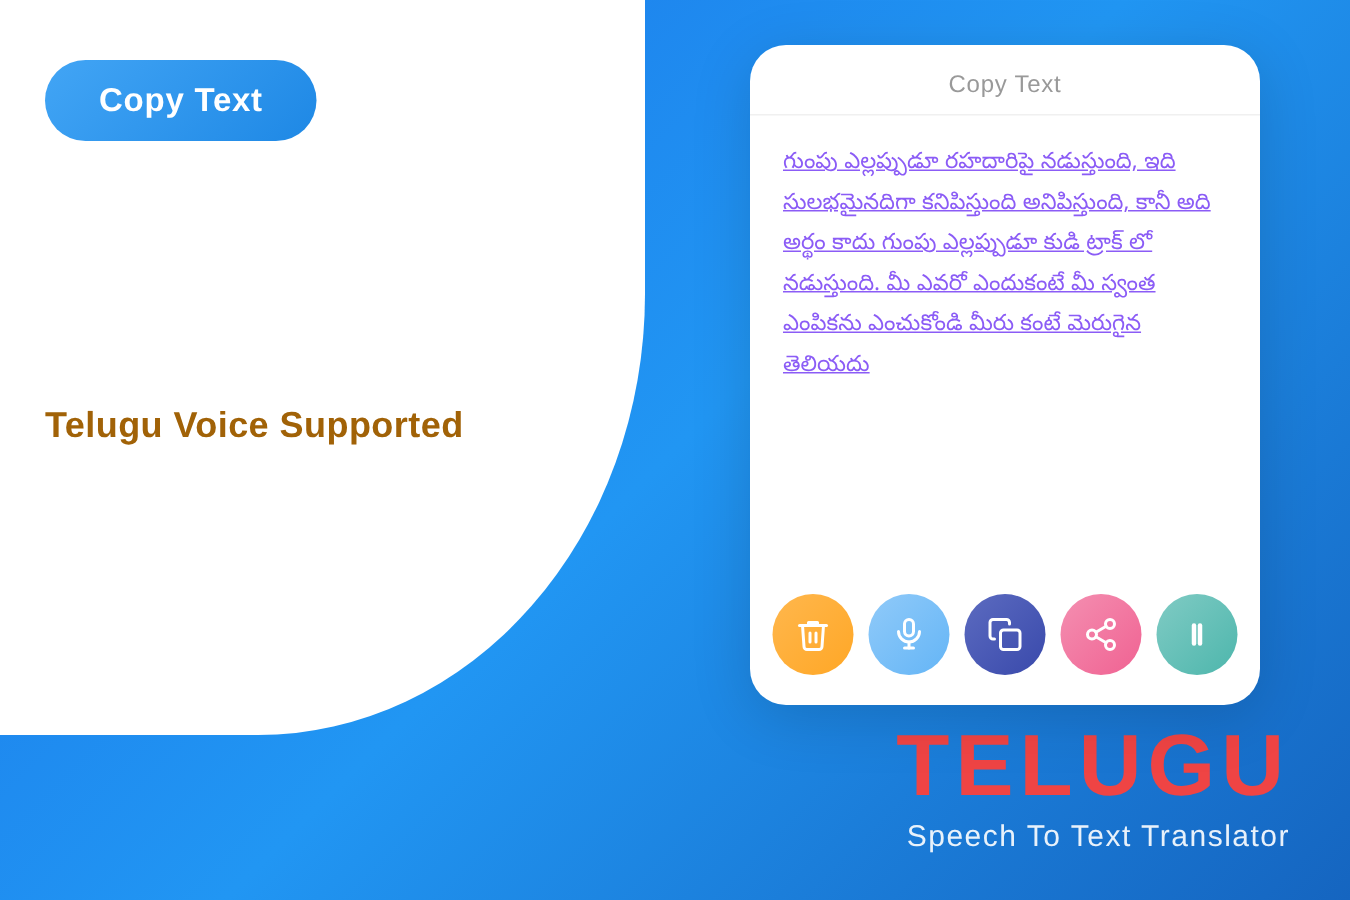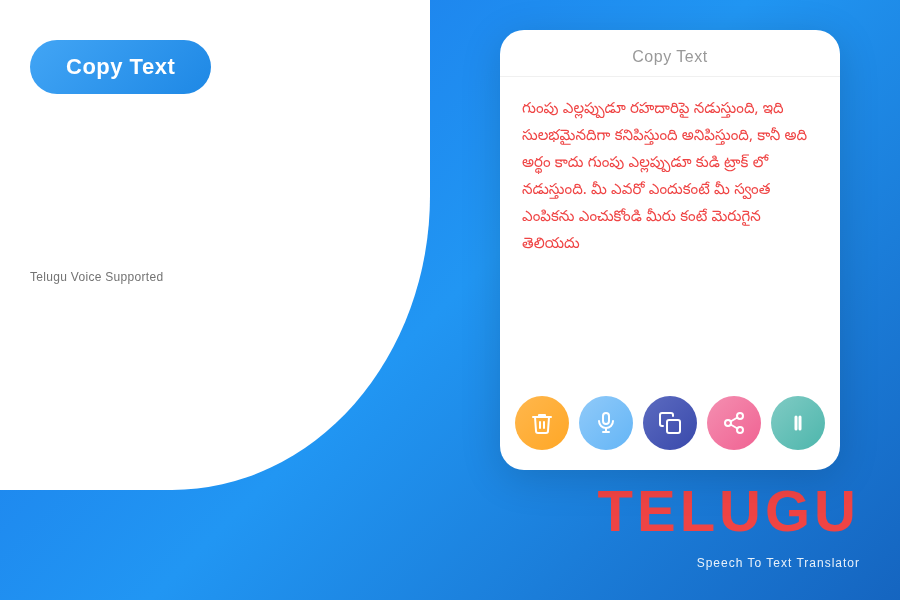--- a/index.html
+++ b/index.html
@@ -42,44 +42,44 @@
       padding: 14px 36px;
       border-radius: 50px;
       z-index: 10;
       letter-spacing: 0.5px;
     }
 
     
     .telugu-voice-text {
       position: absolute;
       top: 270px; left: 30px;
-      color: #737373;
-      font-size: 12px;
-      font-weight: 400;
+      color: #a16207;
+      font-size: 24px;
+      font-weight: 700;
       z-index: 10;
       letter-spacing: 0.3px;
     }
 
     
     .telugu-title {
       position: absolute;
       bottom: 60px; right: 40px;
       color: #ef4444;
       font-size: 58px;
       font-weight: 800;
       letter-spacing: 4px;
       z-index: 10;
       line-height: 1;
     }
 
     .telugu-subtitle {
       position: absolute;
       bottom: 30px; right: 40px;
       color: rgba(255,255,255,0.9);
-      font-size: 12px;
+      font-size: 20px;
       font-weight: 400;
       letter-spacing: 1px;
       z-index: 10;
     }
 
     
     .card {
       position: absolute;
       top: 30px; right: 60px;
       width: 340px;
@@ -106,24 +106,25 @@
       letter-spacing: 0.5px;
     }
 
     .card-body {
       flex: 1;
       padding: 20px 22px;
       overflow: hidden;
     }
 
     .card-text {
-      color: #ef4444;
+      color: #8b5cf6;
       font-size: 15px;
       line-height: 1.8;
       font-family: 'Noto Sans Telugu', 'Arial Unicode MS', Arial, sans-serif;
+      text-decoration: underline;
     }
 
     .card-actions {
       padding: 16px 10px 20px;
       display: flex;
       justify-content: space-around;
       align-items: center;
     }
 
     .action-btn {

